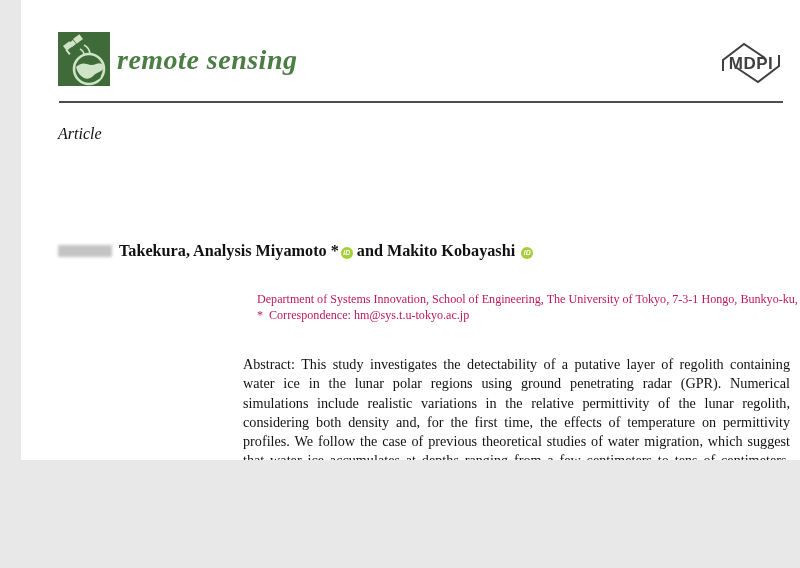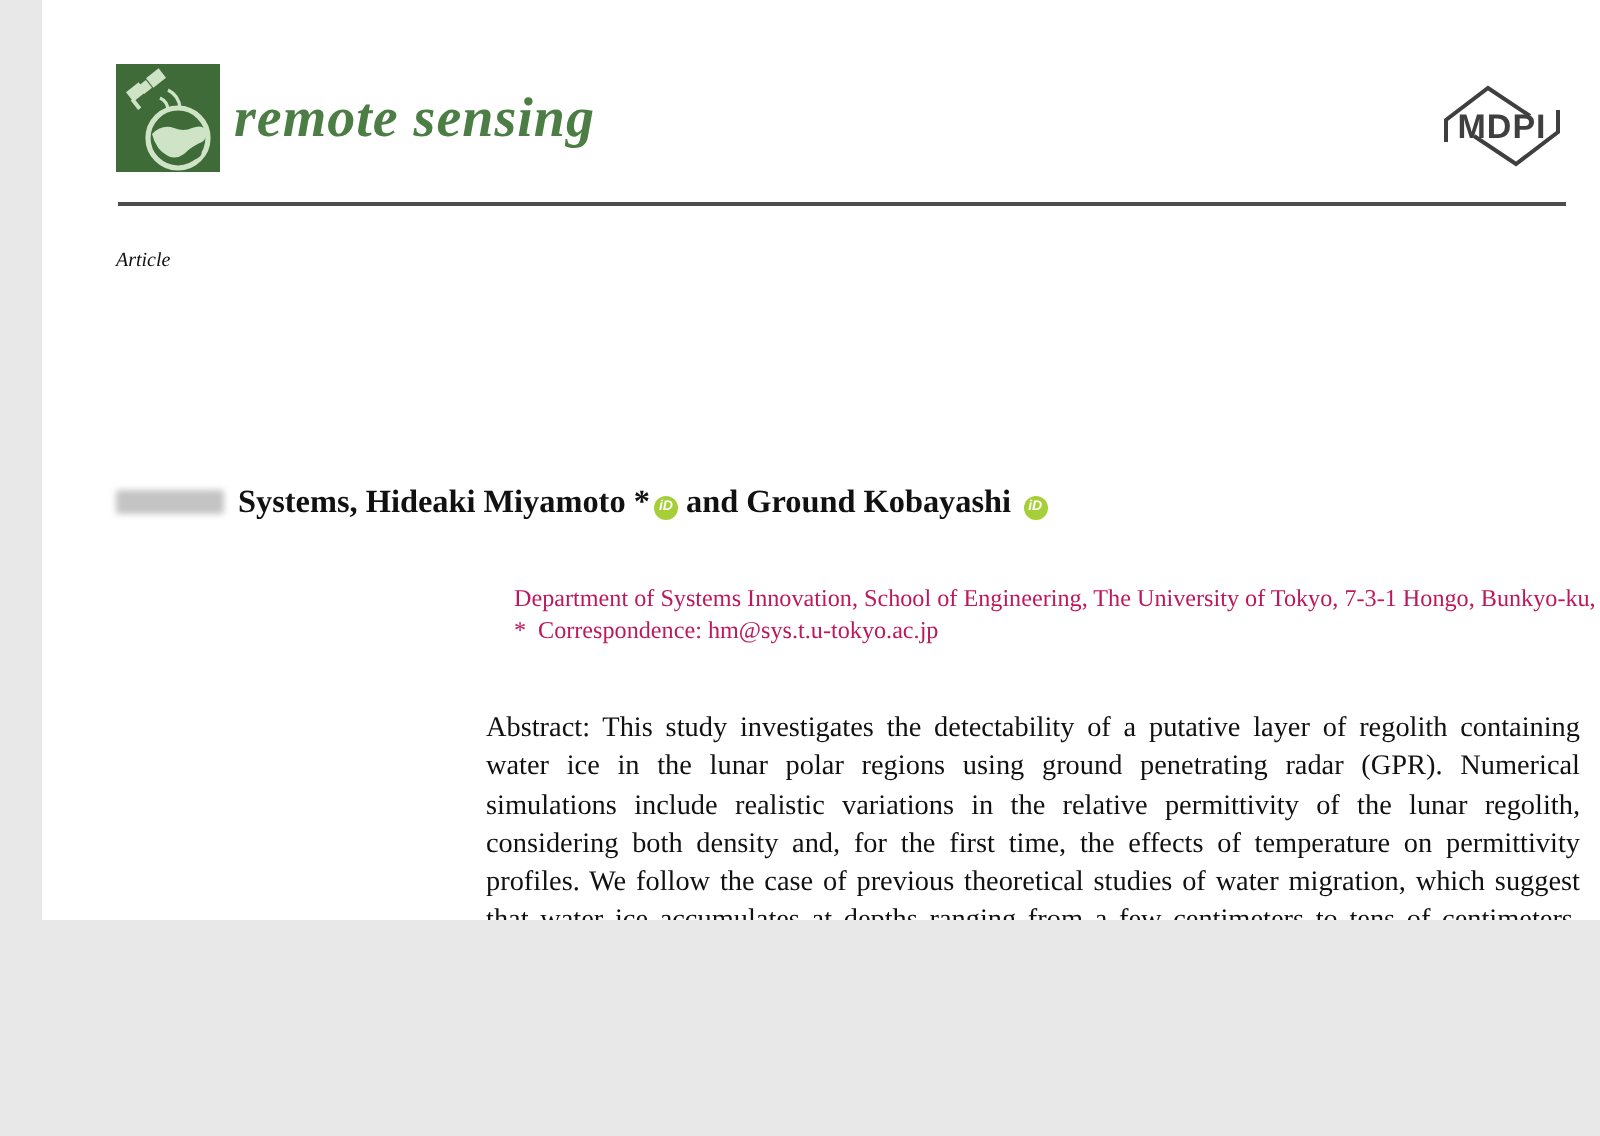--- a/index.html
+++ b/index.html
@@ -27,21 +27,21 @@
     font-weight:bold;font-size:17px;
     fill:#3f3f3f;letter-spacing:0.5px;
   }
   .header-rule{
     position:absolute;left:38px;top:101px;width:724px;height:2px;
     background:#4d4d4d;
   }
   
   .article-type{
     position:absolute;left:37px;top:125px;
-    font-style:italic;font-size:10px;color:#111;
+    font-style:italic;font-size:16px;color:#111;
   }
   .paper-title{
     position:absolute;left:33px;top:143px;margin:0;
     width:760px;
     font-size:26.5px;font-weight:bold;line-height:33.5px;
     color:#000;white-space:pre;
     letter-spacing:-0.2px;
   }
   .author-line{
     position:absolute;left:37px;top:242px;
@@ -110,21 +110,21 @@
     <polyline points="60,15 60,26 39,42 18,28" fill="none" stroke="#3f3f3f" stroke-width="2"></polyline>
     <text class="mdpi-text" x="32" y="29" text-anchor="middle">MDPI</text>
   </svg>
 
   <div class="header-rule"></div>
 
   <div class="article-type">Article</div>
 
 
   <div class="author-line">
-    <span class="redact name"></span><span>Systems, Hideaki Miyamoto *</span><span class="orcid">iD</span><span> and Ground Kobayashi </span><span class="orcid">iD</span>
+    <span class="redact name"></span><span>Takekura, Analysis Miyamoto *</span><span class="orcid">iD</span><span> and Makito Kobayashi </span><span class="orcid">iD</span>
   </div>
 
   <div class="affiliation">
     <div class="line">Department of Systems Innovation, School of Engineering, The University of Tokyo, 7-3-1 Hongo, Bunkyo-ku,</div>
     <div class="line correspondence">
       <span class="corr-marker">*</span><span>Correspondence: hm@sys.t.u-tokyo.ac.jp</span>
     </div>
   </div>
 
   <p class="abstract"><b>Abstract:</b> <span>This study investigates the detectability of a putative layer of regolith containing water ice in the lunar polar regions using ground penetrating radar (GPR). Numerical simulations include realistic variations in the relative permittivity of the lunar regolith, considering both density and, for the first time, the effects of temperature on permittivity profiles. We follow the case of previous theoretical studies of water migration, which suggest that water ice accumulates at depths ranging from a few centimeters to tens of centimeters, appropriate depths to explore using GPR. In particular, frequency-modulated continuous wave (FMCW) radar is well-suited for this purpose due to its high range resolution and robust signal-to-noise ratio. This study evaluates two scenarios for the presence of lunar water ice: (1) a layer of regolith containing water ice at a depth of 5 cm, with a thickness of 5 cm, and (2) a layer of regolith containing water ice at a depth of 20 cm,</span></p>

